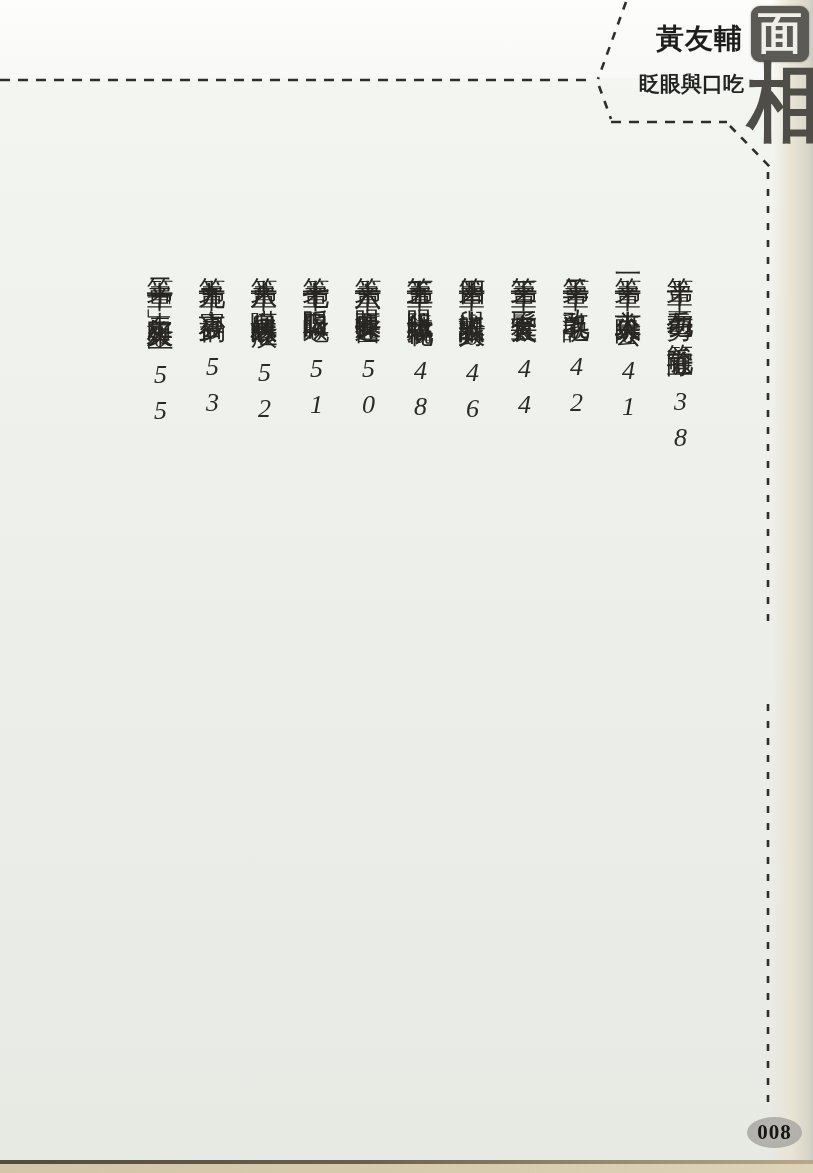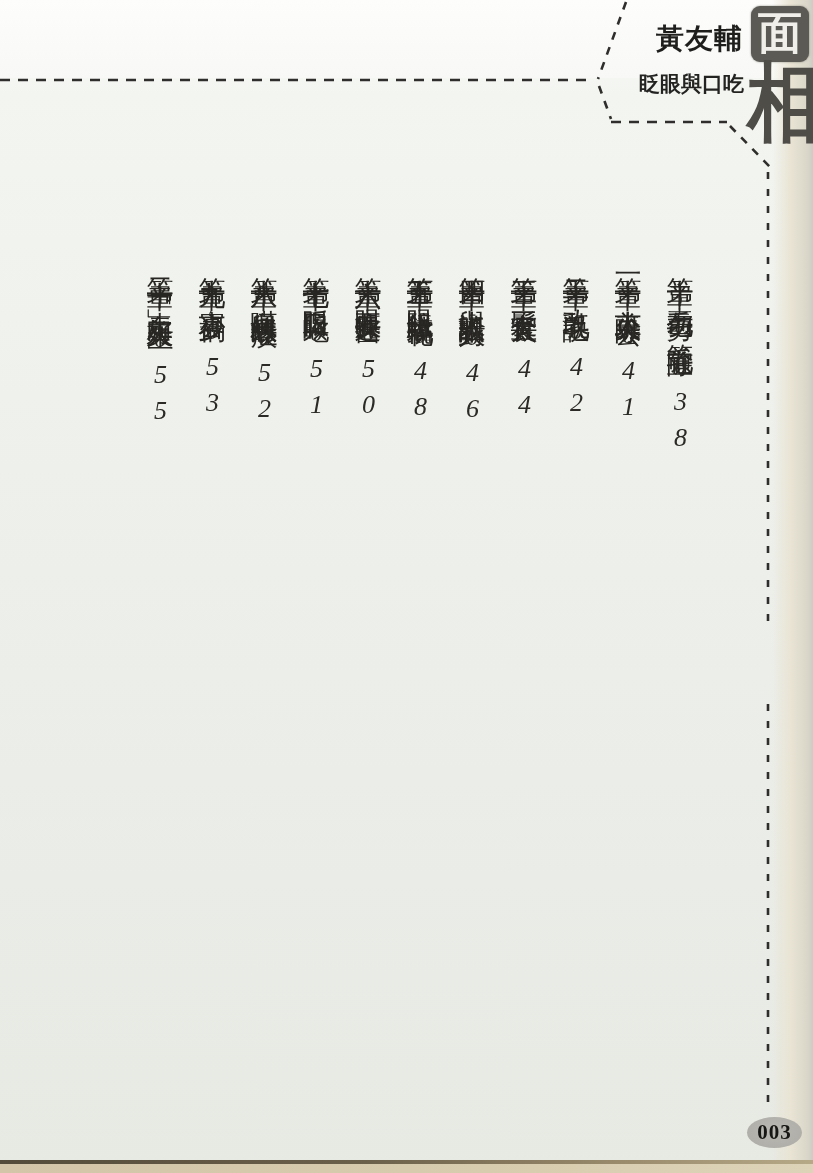--- a/index.html
+++ b/index.html
@@ -145,14 +145,14 @@
   </div>
   <div class="toc-entry">
     <span class="toc-chapter">第十九章</span><span class="toc-title">寡言少禍</span><span class="toc-page">053</span>
   </div>
   <div class="toc-entry">
     <span class="toc-chapter">第二十章</span><span class="toc-title">「走」向美好人生</span><span class="toc-page">055</span>
   </div>
 </div>
 
 <div class="page-badge">
-  <span>003</span>
+  <span>008</span>
 </div>
 
 </body></html>

